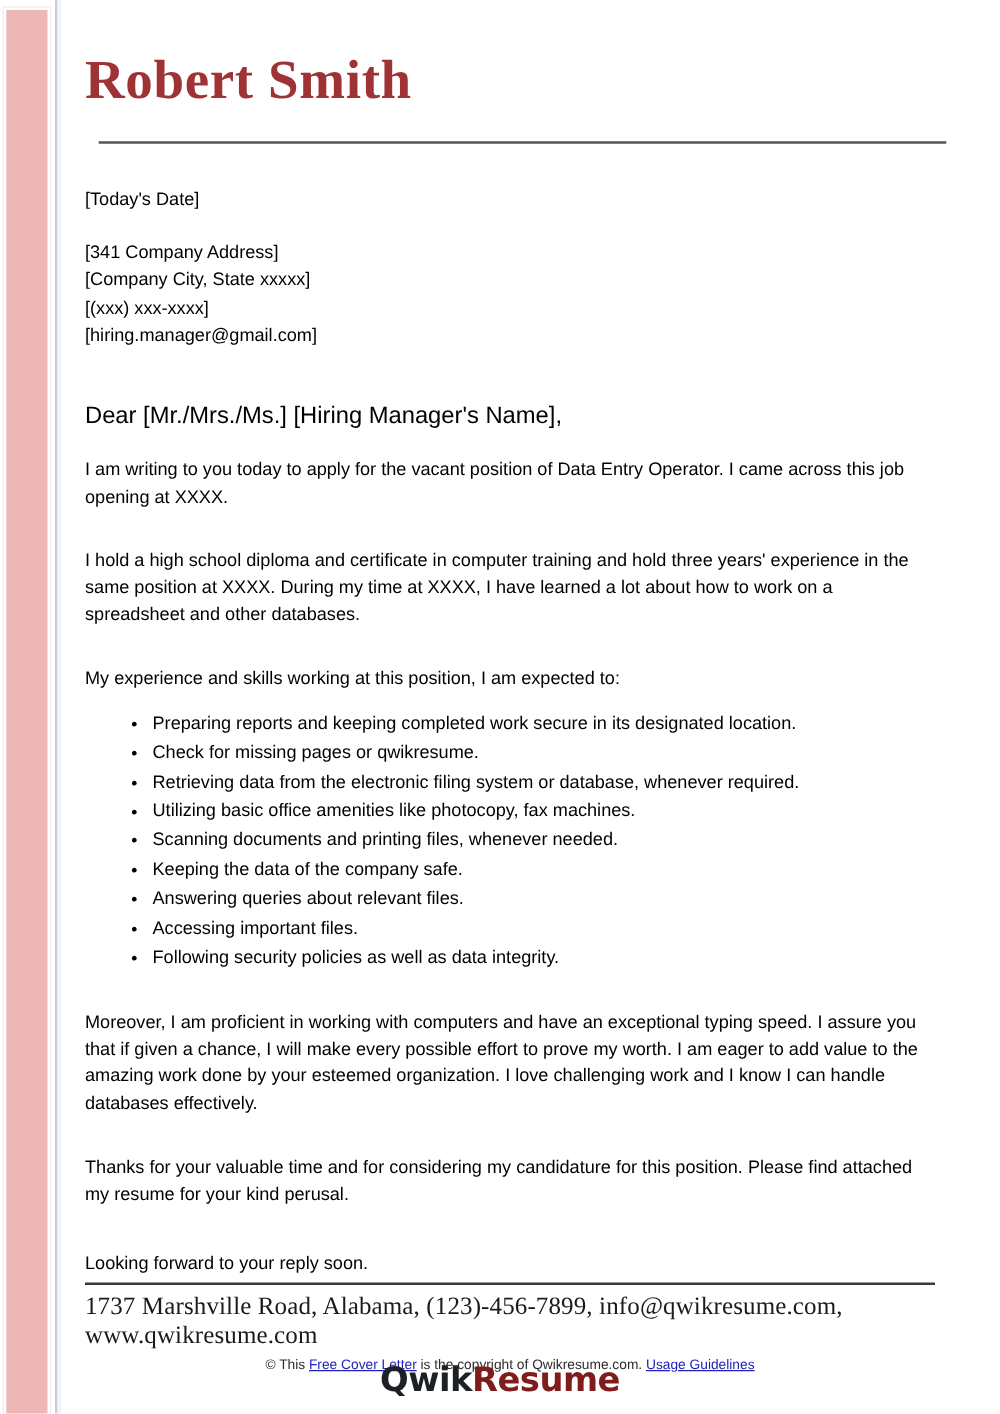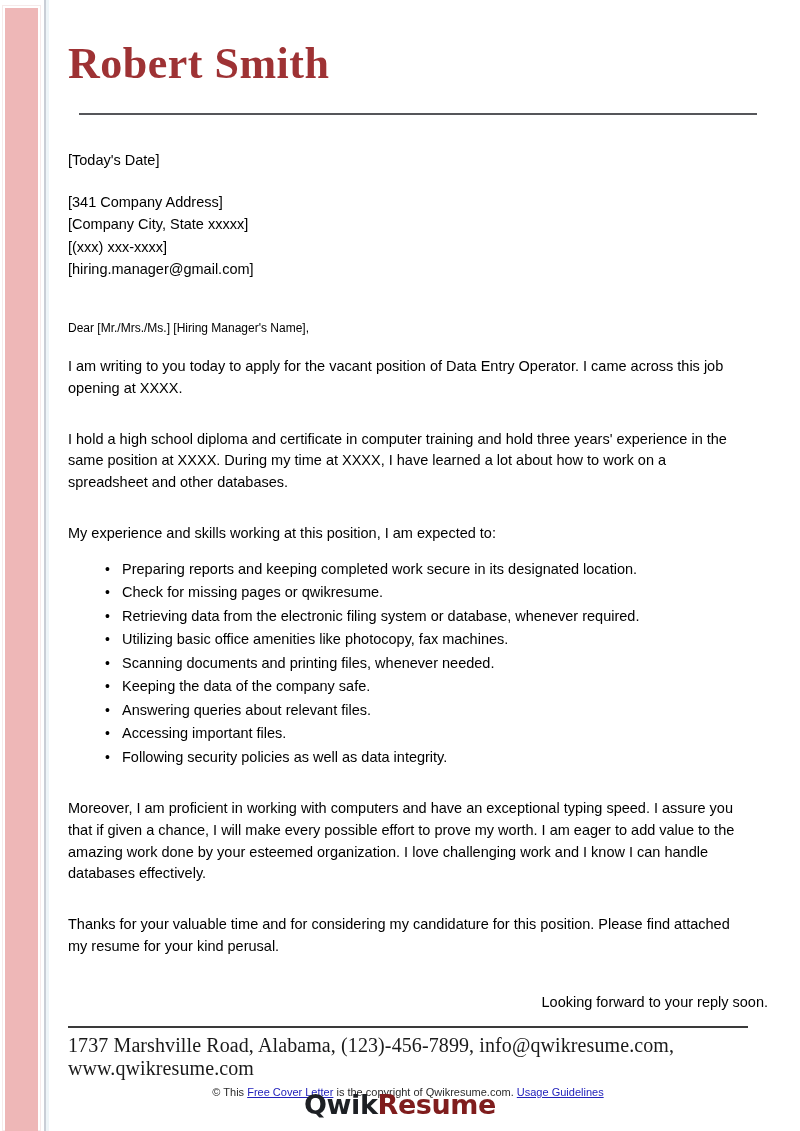--- a/index.html
+++ b/index.html
@@ -99,21 +99,21 @@
   }
   .recipient-block {
     margin-top: 20px;
     font-size: 14.5px;
     line-height: 1.55;
   }
   .recipient-block div { white-space: nowrap; }
 
   .salutation {
     margin-top: 40px;
-    font-size: 12px;
+    font-size: 19px;
     line-height: 1.4;
   }
 
   p.body-para {
     margin: 19px 0 0 0;
     font-size: 14.5px;
     line-height: 1.50;
     width: 678px;
   }
   p.body-para.gap-large { margin-top: 29px; }
@@ -135,21 +135,20 @@
     left: 37px;
     top: 0;
     font-size: 14px;
     line-height: 1.62;
   }
 
   .closing-line {
     margin-top: 34px;
     font-size: 14.5px;
     line-height: 1.4;
-    text-align: right;
   }
   .signoff {
     margin-top: 27px;
     font-size: 14.5px;
     line-height: 1.55;
   }
 
   
   #footer {
     position: absolute;

